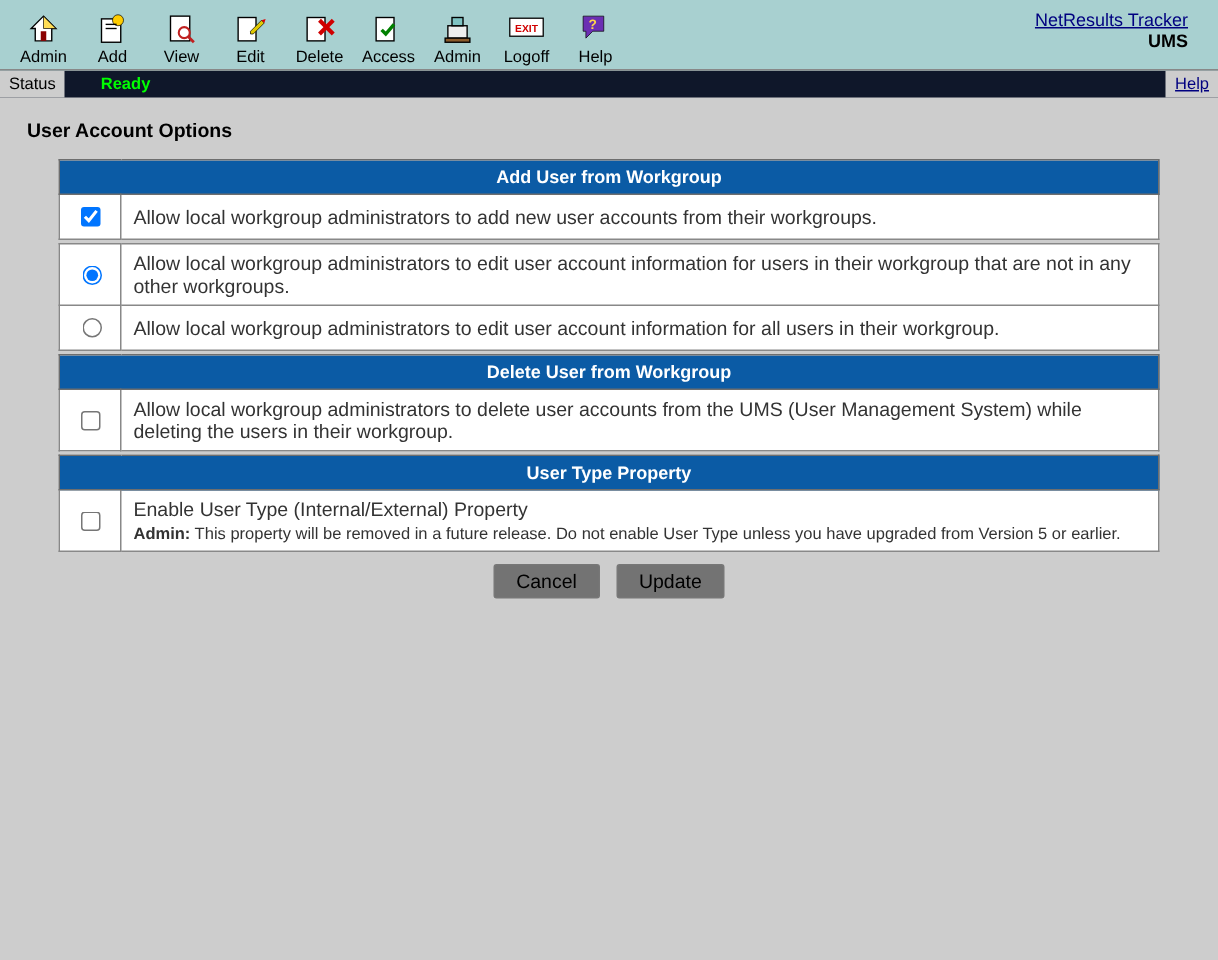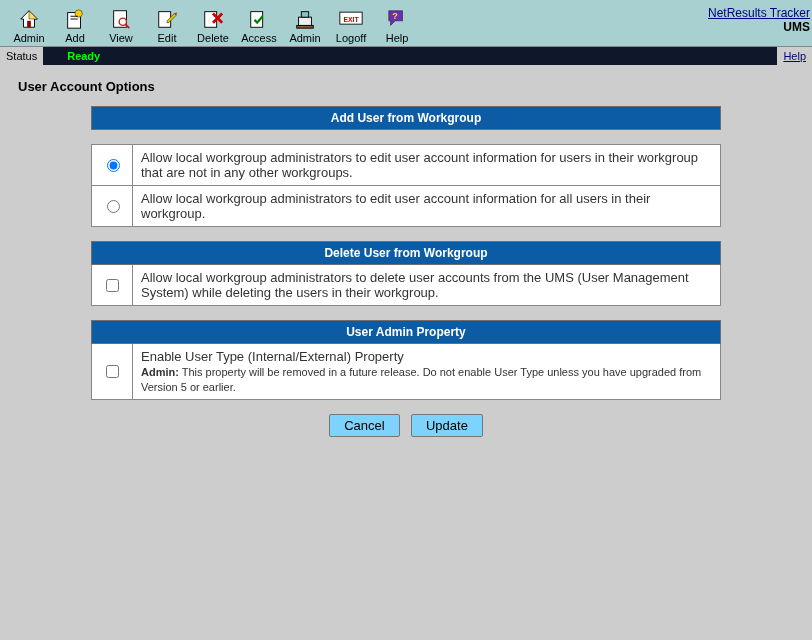--- a/index.html
+++ b/index.html
@@ -38,21 +38,21 @@
     height: 24px;
     display: flex;
     align-items: center;
     justify-content: center;
     font-size: 18px;
     margin-bottom: 1px;
   }
   .toolbar-btn .tbicon svg { display:block; }
   .topbar-right {
     position: absolute;
-    right: 2px;
+    right: 20px;
     top: 6px;
     text-align: right;
     line-height: 14px;
   }
   .app-link {
     color: #000080;
     text-decoration: underline;
     font-size: 12px;
   }
   .app-sub {
@@ -96,22 +96,22 @@
   
   .content {
     padding: 10px 14px;
   }
   .page-title {
     font-weight: bold;
     font-size: 13px;
     margin: 4px 0 12px 4px;
   }
   .section-wrap {
-    margin: 0 auto 14px auto;
-    width: 630px;
+    margin: 0 auto 2px auto;
+    width: 734px;
   }
   table.section {
     border-collapse: collapse;
     width: 100%;
     background: #fff;
   }
   table.section th {
     background: #0b5ba5;
     color: #fff;
     font-weight: bold;
@@ -140,21 +140,21 @@
   
   .btnrow {
     text-align: center;
     margin-top: 8px;
   }
   .btn {
     font-family: Arial, sans-serif;
     font-size: 13px;
     padding: 3px 14px;
     margin: 0 4px;
-    background: #7dd3fc;
+    background: #737373;
     border: 1px solid #777;
     border-radius: 2px;
     cursor: pointer;
   }
   input[type="radio"], input[type="checkbox"] {
     transform: scale(1.0);
   }
 </style>
 </head>
 <body>
@@ -263,20 +263,24 @@
 
 <div class="content">
   <div class="page-title">User Account Options</div>
 
   <div class="section-wrap">
     <table class="section">
       <tbody>
           <tr>
             <th colspan="2">Add User from Workgroup</th>
           </tr>
+      <tr>
+        <td class="inputcell"><input type="checkbox" checked="" style=""></td>
+        <td>Allow local workgroup administrators to add new user accounts from their workgroups.</td>
+      </tr>
     </tbody>
       </table>
   </div>
 
   <div class="section-wrap">
     <table class="section">
       <tbody>
       <tr>
         <td class="inputcell"><input type="radio" name="edit" checked="" style=""></td>
         <td>Allow local workgroup administrators to edit user account information for users in their workgroup that are not in any other workgroups.</td>
@@ -300,21 +304,21 @@
         <td>Allow local workgroup administrators to delete user accounts from the UMS (User Management System) while deleting the users in their workgroup.</td>
       </tr>
     </tbody>
       </table>
   </div>
 
   <div class="section-wrap">
     <table class="section">
       <tbody>
           <tr>
-            <th colspan="2">User Admin Property</th>
+            <th colspan="2">User Type Property</th>
           </tr>
       <tr>
         <td class="inputcell"><input type="checkbox" style=""></td>
         <td>
           <span>Enable User Type (Internal/External) Property</span><br>
           <span class="note"><b>Admin:</b><span> This property will be removed in a future release. Do not enable User Type unless you have upgraded from Version 5 or earlier.</span></span>
         </td>
       </tr>
     </tbody>
       </table>

